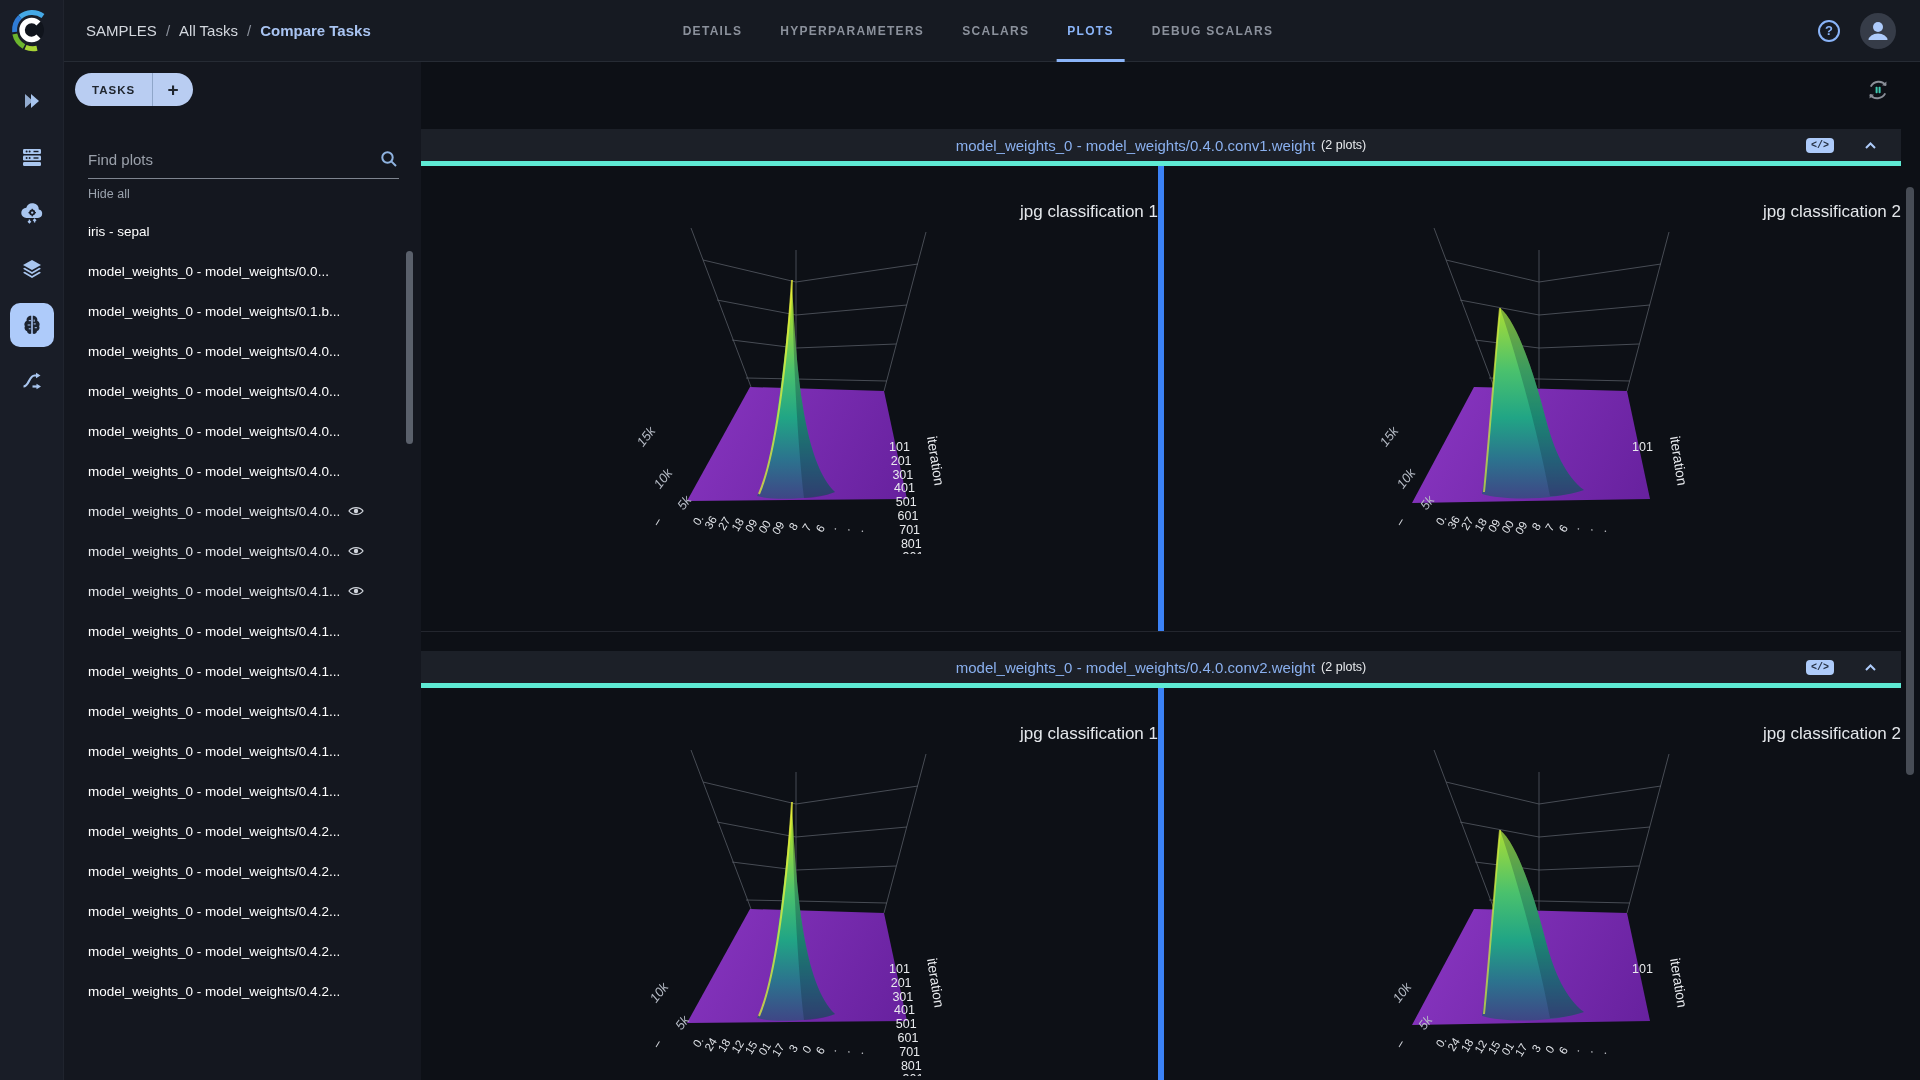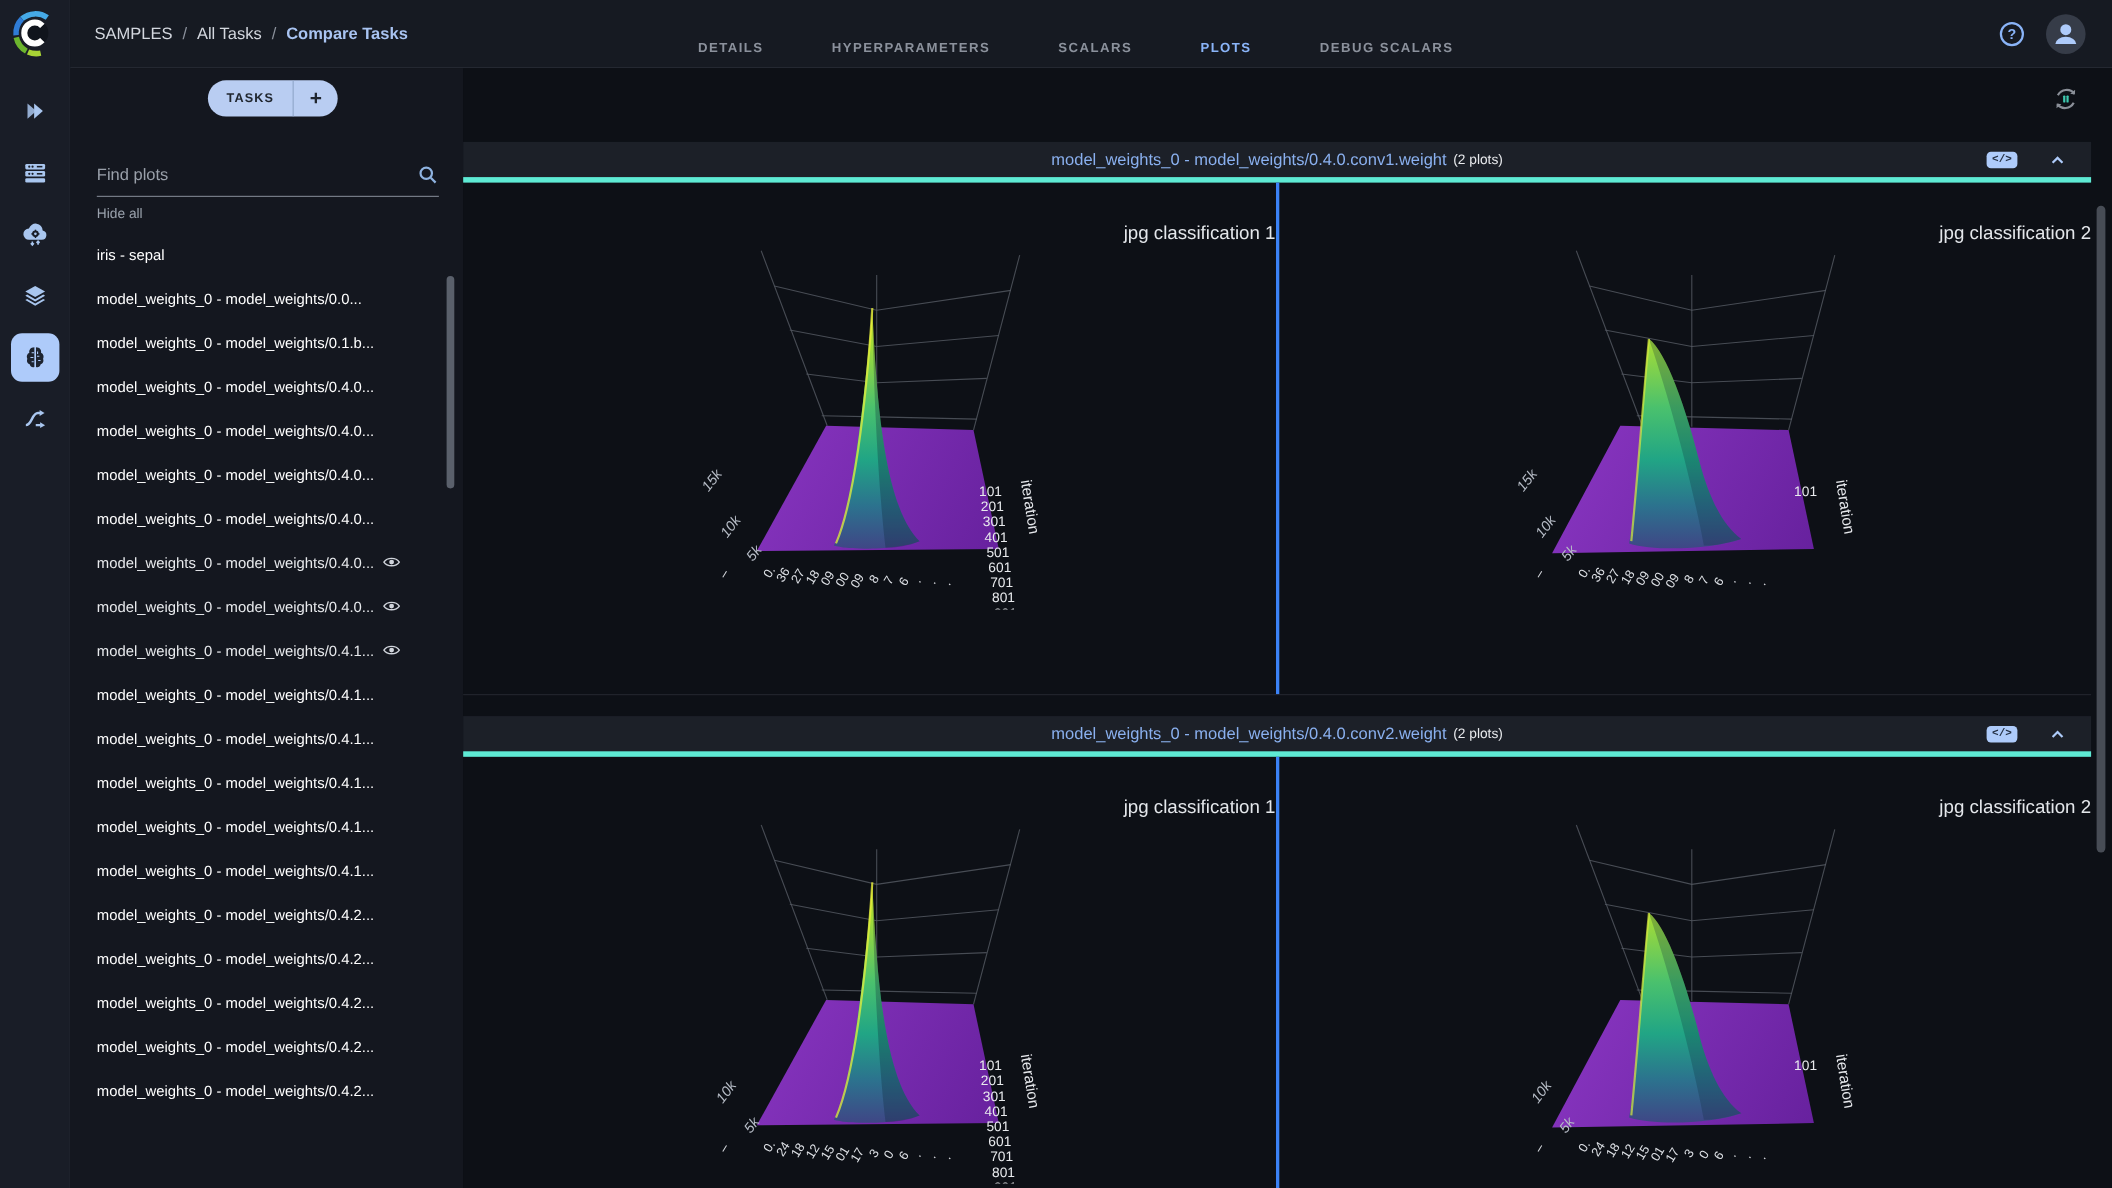--- a/index.html
+++ b/index.html
@@ -31,41 +31,41 @@
 
   .topbar {
     height:62px; background:#161a22; border-bottom:1px solid #262b34;
     display:flex; align-items:center; padding:0 24px 0 22px; position:relative; flex-shrink:0;
   }
   .breadcrumb { display:flex; align-items:center; gap:9px; font-size:15px; }
   .crumb { color:#d3d7de; cursor:pointer; }
   .crumb-sep { color:#8b919c; }
   .crumb.current { color:#a9c4f2; font-weight:bold; }
 
-  .tabs { position:absolute; left:calc(50% - 14px); transform:translateX(-50%); top:12px; height:62px; display:flex;gap:24px; }
+  .tabs { position:absolute; left:calc(50% - 14px); transform:translateX(-50%); top:0; height:62px; display:flex; }
   .tab {
     padding:0 19px; display:flex; align-items:center; position:relative;
     font-size:12px; font-weight:bold; letter-spacing:1.3px; color:#8b919c; cursor:pointer;
   }
   .tab.active { color:#8ab4f8; }
   .tab.active::after { content:""; position:absolute; left:8px; right:8px; bottom:0; height:3px; background:#8ab4f8; }
 
   .topbar-right { margin-left:auto; display:flex; align-items:center; gap:20px; }
   .help-icon {
     width:22px; height:22px; border:2px solid #8ab4f8; border-radius:50%;
     color:#8ab4f8; font-size:13px; font-weight:bold;
     display:flex; align-items:center; justify-content:center; cursor:pointer;
   }
   .avatar { width:36px; height:36px; border-radius:50%; background:#363c48; display:flex; align-items:center; justify-content:center; cursor:pointer; }
 
   .workspace { flex:1; display:flex; min-height:0; }
 
   
   .left-col { width:357px; background:#14171f; flex-shrink:0; display:flex; flex-direction:column; position:relative; }
-  .toolbar { height:55px; display:flex; align-items:center; padding-left:11px; flex-shrink:0;justify-content:center; }
+  .toolbar { height:55px; display:flex; align-items:center; padding-left:11px; flex-shrink:0; }
   .tasks-pill { display:flex; align-items:stretch; height:33px; background:#b9cdf2; border-radius:17px; overflow:hidden; }
   .tasks-label { padding:0 17px; display:flex; align-items:center; font-size:11.5px; font-weight:bold; letter-spacing:1px; color:#20262f; cursor:pointer; }
   .tasks-div { width:1px; background:#8fa6c9; }
   .tasks-add { width:40px; display:flex; align-items:center; justify-content:center; color:#20262f; font-size:19px; font-weight:bold; cursor:pointer; }
 
   .find-row { margin:34px 22px 0 24px; position:relative; border-bottom:1px solid #7e848f; padding-bottom:9px; }
   .find-input { background:none; border:none; outline:none; width:100%; color:#e8eaed; font-size:15px; font-family:"Liberation Sans",sans-serif; padding:0 26px 0 0; }
   .find-input::placeholder { color:#9aa0aa; }
   .search-ic { position:absolute; right:0; top:-2px; }
   .hide-all { text-align:left; margin:8px 22px 4px 24px; color:#9aa2ad; font-size:12.5px; cursor:pointer; }
@@ -92,21 +92,21 @@
   .section-count { font-size:12.5px; color:#e8eaed; margin-left:6px; }
   .header-actions { position:absolute; right:22px; display:flex; align-items:center; gap:28px; }
   .code-btn {
     background:#aecbfa; color:#243044; border-radius:4px; padding:2px 5px;
     font-family:"Liberation Mono", monospace; font-size:10px; font-weight:bold; cursor:pointer;
   }
   .collapse-btn { cursor:pointer; display:flex; }
 
   .plots-row { display:flex; border-bottom:1px solid #23262e; }
   .plot-panel { flex:1; height:465px; overflow:hidden; position:relative; min-width:0; }
-  .plot-panel + .plot-panel { border-left:3px solid #3b82f6; }
+  .plot-panel + .plot-panel { border-left:6px solid #3b82f6; }
   .plot-title { text-align:right; font-size:17px; color:#e4e7eb; margin-top:36px; height:20px; }
   svg.plot3d { display:block; margin:0 auto; }
 
   .main-scroll { position:absolute; right:6px; top:125px; width:8px; height:588px; background:#474c55; border-radius:4px; cursor:pointer; }
 </style>
 </head>
 <body>
 
 <div class="app">
 

